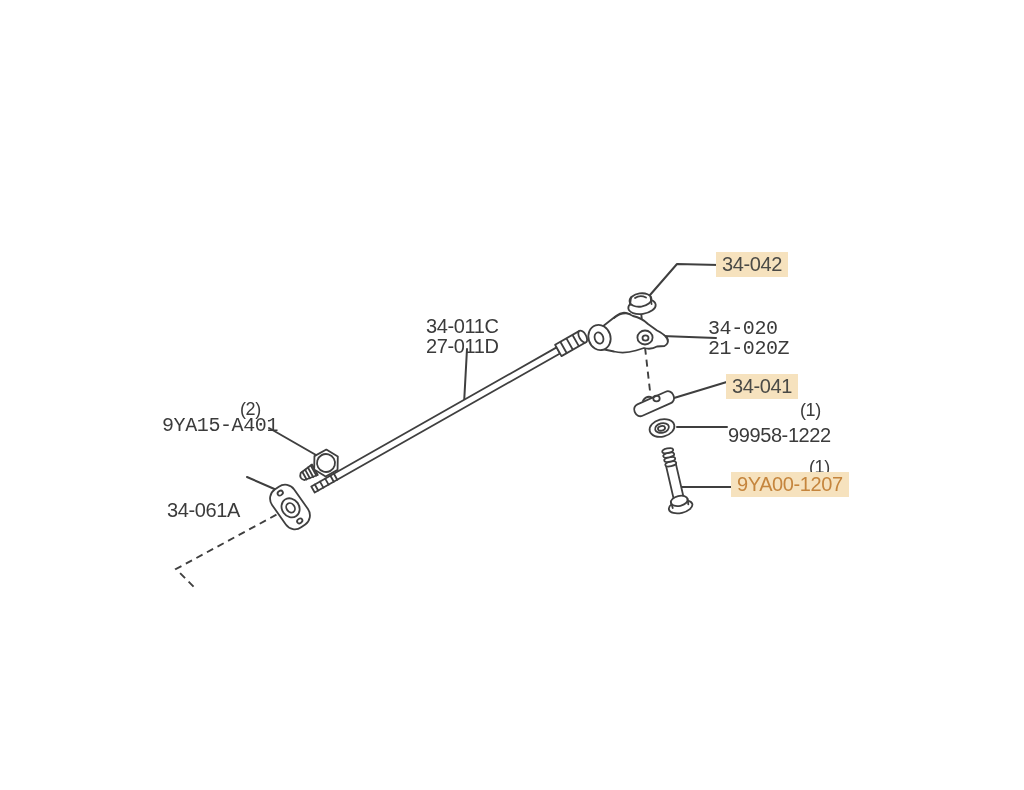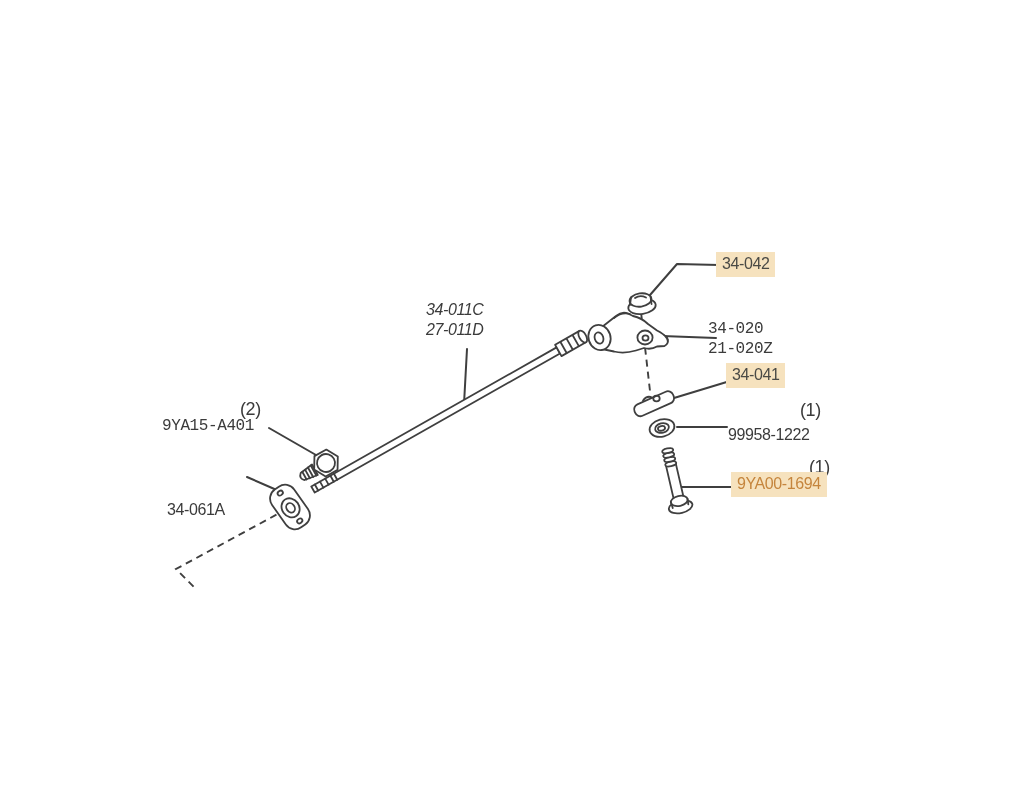--- a/index.html
+++ b/index.html
@@ -7,21 +7,21 @@
     position:relative;width:1024px;height:790px;overflow:hidden;
     background:var(--background,#ffffff);
     font-family:"Liberation Sans", sans-serif;
     color:var(--text,#3b3b3b);
   }
   .art{position:absolute;left:0;top:0;}
   .ln{stroke:var(--line,#3f3f3f);stroke-width:1.8;fill:none;stroke-linecap:round;stroke-linejoin:round;}
   .part{stroke:var(--line,#3f3f3f);stroke-width:1.8;fill:#ffffff;stroke-linecap:round;stroke-linejoin:round;}
   .lead{stroke:var(--line,#3f3f3f);stroke-width:2;fill:none;stroke-linecap:round;stroke-linejoin:round;}
   .dash{stroke:var(--line,#3f3f3f);stroke-width:1.9;fill:none;stroke-dasharray:7 5;}
-  .co{position:absolute;font-size:16px;line-height:22px;letter-spacing:-0.4px;white-space:nowrap;}
+  .co{position:absolute;font-size:20px;line-height:22px;letter-spacing:-0.4px;white-space:nowrap;}
   .co.two{line-height:20px;}
   .qty{position:absolute;font-size:18px;line-height:18px;letter-spacing:-0.4px;white-space:nowrap;}
   .hl{background:var(--highlight-bg,#f6e2be);padding:1px 6px 2px 6px;color:var(--highlight-text,#4a4a46);}
   .hl.accent{color:var(--highlight-text-accent,#c5853d);}
 </style>
 </head>
 <body style="--background: #ffffff; --line: #3f3f3f; --text: #3b3b3b; --highlight-bg: #f6e2be; --highlight-text: #4a4a46; --highlight-text-accent: #c5853d;">
 
 <div class="stage">
 
@@ -116,38 +116,38 @@
 
     <g transform="rotate(-35 290 507)">
       <rect class="part" x="276.5" y="484" width="27" height="46" rx="11"></rect>
       <ellipse class="part" cx="290" cy="508" rx="8.6" ry="10"></ellipse>
       <ellipse class="ln" cx="290" cy="508" rx="4" ry="5"></ellipse>
       <ellipse class="ln" cx="290" cy="490" rx="2.8" ry="2.2"></ellipse>
       <ellipse class="ln" cx="290" cy="524" rx="2.8" ry="2.2"></ellipse>
     </g>
   </svg>
 
-  <div class="co two" style="left:426px;top:300px;font-style:italic;">
+  <div class="co two" style="left:426px;top:316px;">
     <div>34-011C</div>
     <div>27-011D</div>
   </div>
 
   <div class="co hl" style="left:716px;top:252px;">34-042</div>
 
   <div class="co two" style="left:708px;top:319px;font-family:Liberation Mono, monospace;">
     <div>34-020</div>
     <div>21-020Z</div>
   </div>
 
-  <div class="co hl" style="left:726px;top:363px;text-align:right;">34-041</div>
+  <div class="co hl" style="left:726px;top:374px;text-align:right;">34-041</div>
 
   <div class="qty" style="left:800px;top:401px;">(1)</div>
   <div class="co" style="left:728px;top:424px;">99958-1222</div>
 
   <div class="qty" style="left:809px;top:458px;">(1)</div>
-  <div class="co hl accent" style="left:731px;top:472px;">9YA00-1694</div>
+  <div class="co hl accent" style="left:731px;top:472px;">9YA00-1207</div>
 
   <div class="qty" style="left:240px;top:400px;">(2)</div>
   <div class="co" style="left:162px;top:415px;font-family:Liberation Mono, monospace;">9YA15-A401</div>
 
   <div class="co" style="left:167px;top:463px;margin-top:36px;">34-061A</div>
 
 </div>
 
 </body></html>

